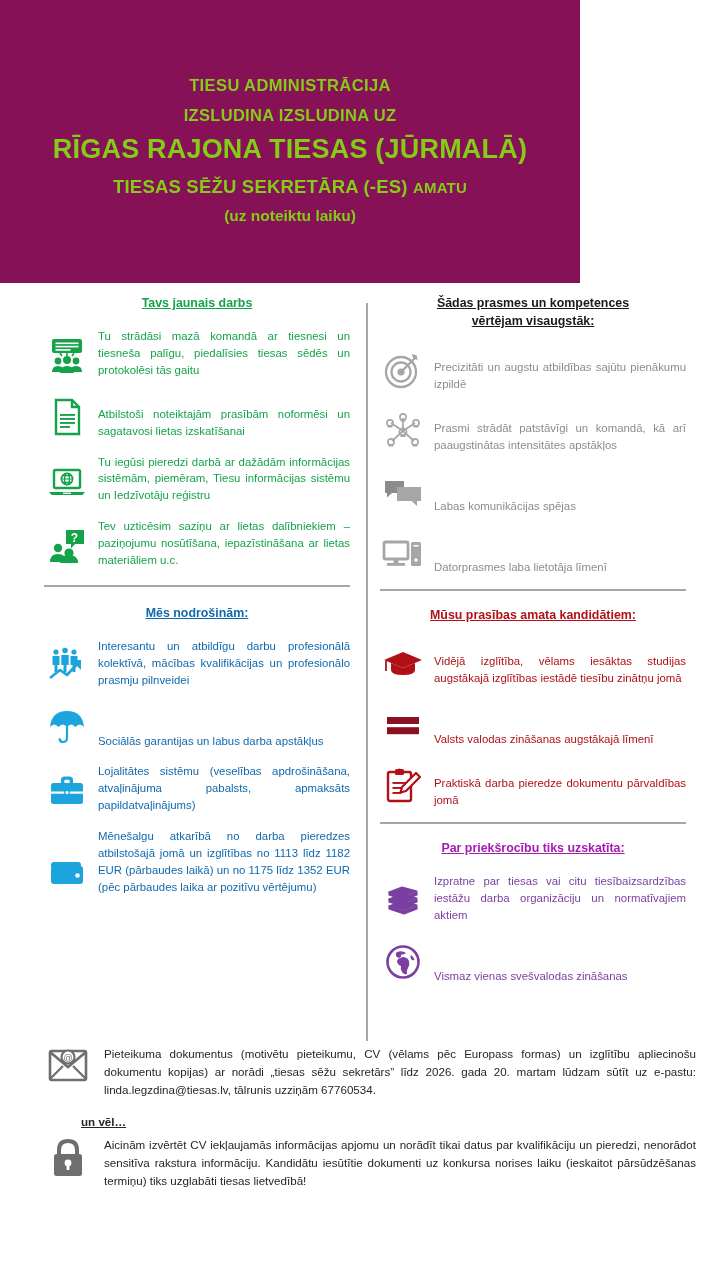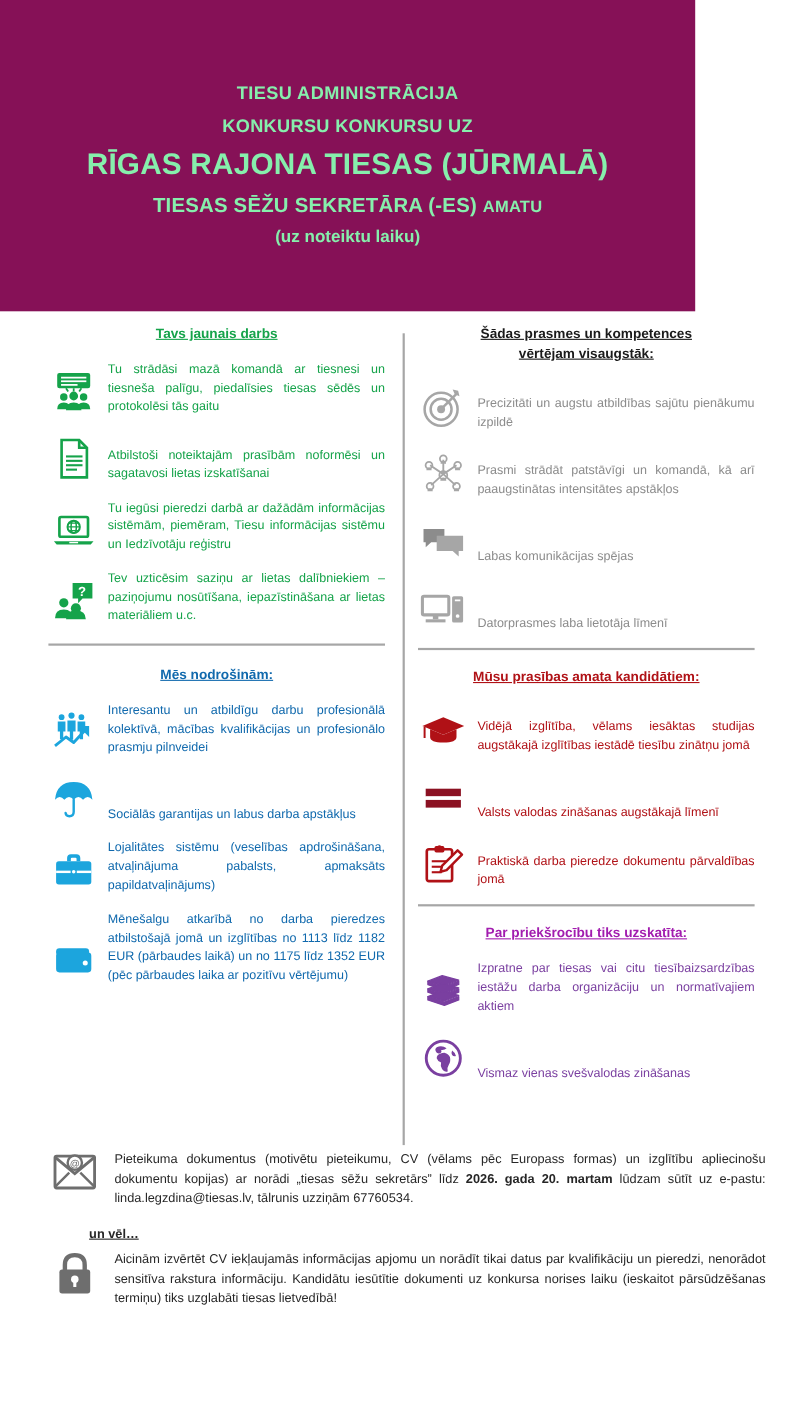--- a/index.html
+++ b/index.html
@@ -7,23 +7,23 @@
   body {
     width:720px; height:1280px;
     background:#ffffff;
     font-family:"Liberation Sans", sans-serif;
     overflow:hidden;
     position:relative;
   }
 
   
   .header {
-    width:632px; height:283px;
+    width:580px; height:283px;
     background:#861157;
-    color:#86efac;
+    color:#84cc16;
     display:flex; flex-direction:column;
     align-items:center; justify-content:center;
     text-align:center;
     padding-top:18px;
   }
   .hdr-l1 { font-size:16.5px; font-weight:bold; letter-spacing:0.4px; margin-bottom:11px; }
   .hdr-l2 { font-size:16.5px; font-weight:bold; letter-spacing:0.3px; margin-bottom:9px; }
   .hdr-l3 { font-size:27px; font-weight:bold; letter-spacing:0.2px; margin-bottom:11px;text-align:right; }
   .hdr-l4 { font-size:18.5px; font-weight:bold; letter-spacing:0.2px; margin-bottom:9px; }
   .hdr-l4 .small { font-size:15px; }
@@ -94,37 +94,37 @@
 
   
   .footer {
     position:absolute;
     left:0; top:1045px;
     width:720px;
   }
   .frow { display:flex; align-items:flex-start; padding:0 24px 0 44px; }
   .ficon { flex:0 0 48px; width:48px; height:48px; margin-right:12px; display:flex; align-items:flex-start; justify-content:center; }
   .ftxt { flex:1 1 auto; font-size:11.6px; line-height:1.55; color:#262626; text-align:justify; }
-  .ftxt b { font-weight:bold;margin-top:39px; }
+  .ftxt b { font-weight:normal;margin-top:39px; }
   .unvel {
     padding-left:81px;
     font-size:11.6px;
     font-weight:bold;
     text-decoration:underline;
     color:#262626;
     margin:16px 0 8px 0;
   }
   .frow.second { margin-top:2px; }
 </style>
 </head>
 <body>
 
 <div class="header">
   <div class="hdr-l1">TIESU ADMINISTRĀCIJA</div>
-  <div class="hdr-l2">KONKURSU KONKURSU UZ</div>
+  <div class="hdr-l2">IZSLUDINA IZSLUDINA UZ</div>
   <div class="hdr-l3">RĪGAS RAJONA TIESAS (JŪRMALĀ)</div>
   <div class="hdr-l4"><span>TIESAS SĒŽU SEKRETĀRA (-ES) </span><span class="small">AMATU</span></div>
   <div class="hdr-l5">(uz noteiktu laiku)</div>
 </div>
 
 <div class="content">
 
   <div class="vdiv"></div>
 
   <div class="col-left">

